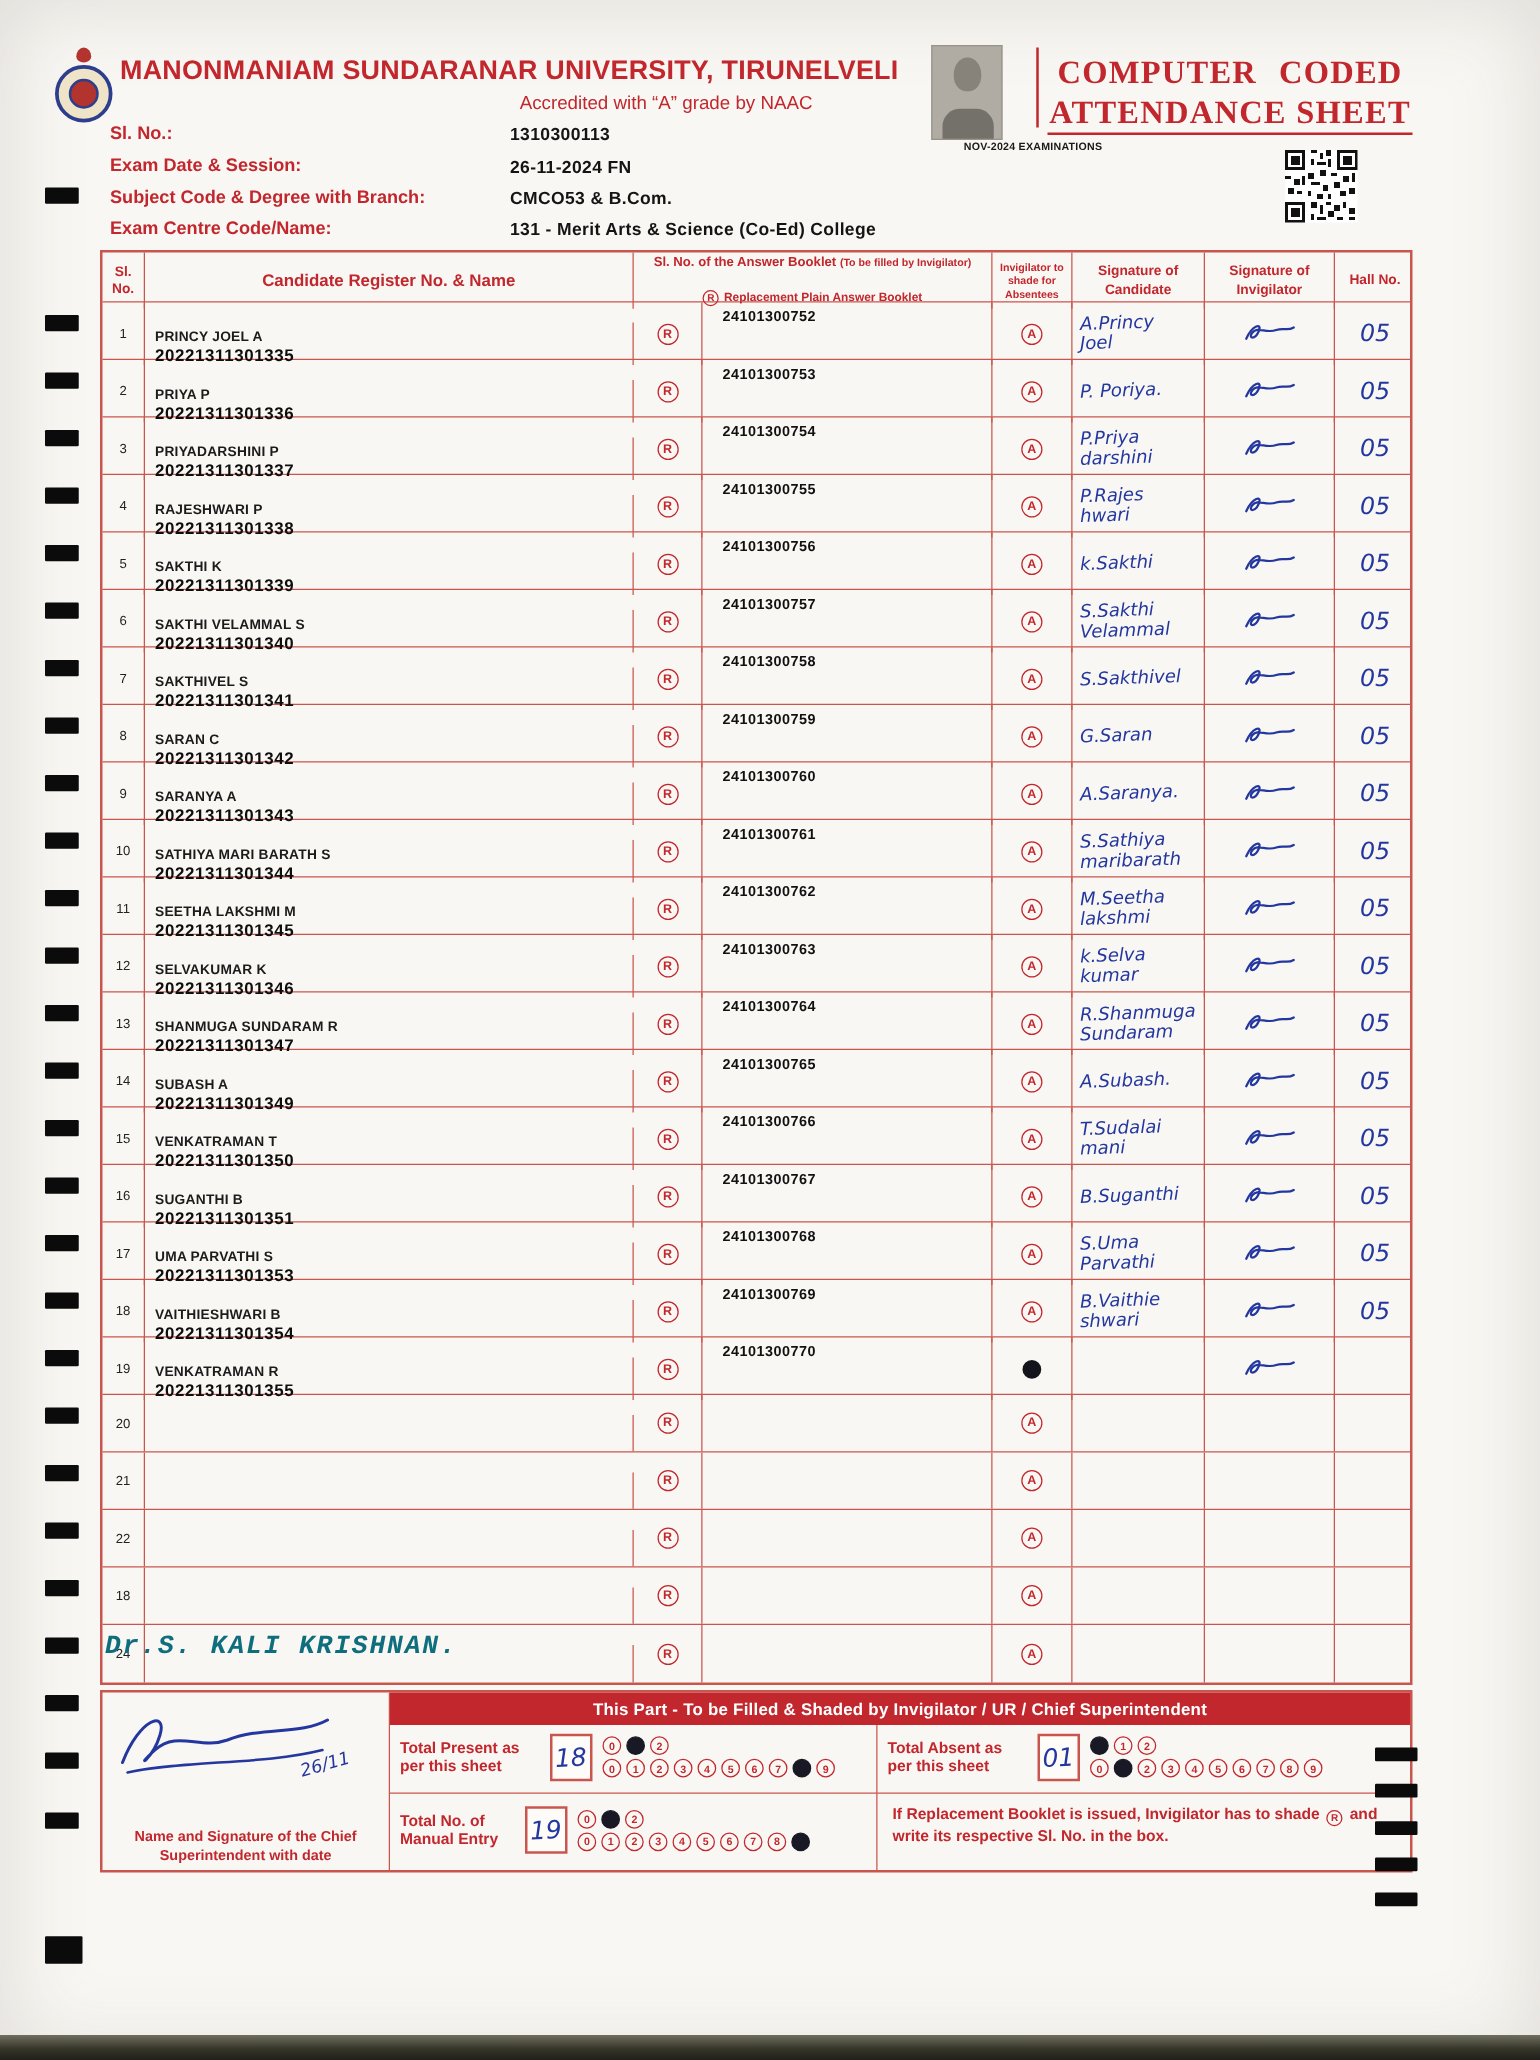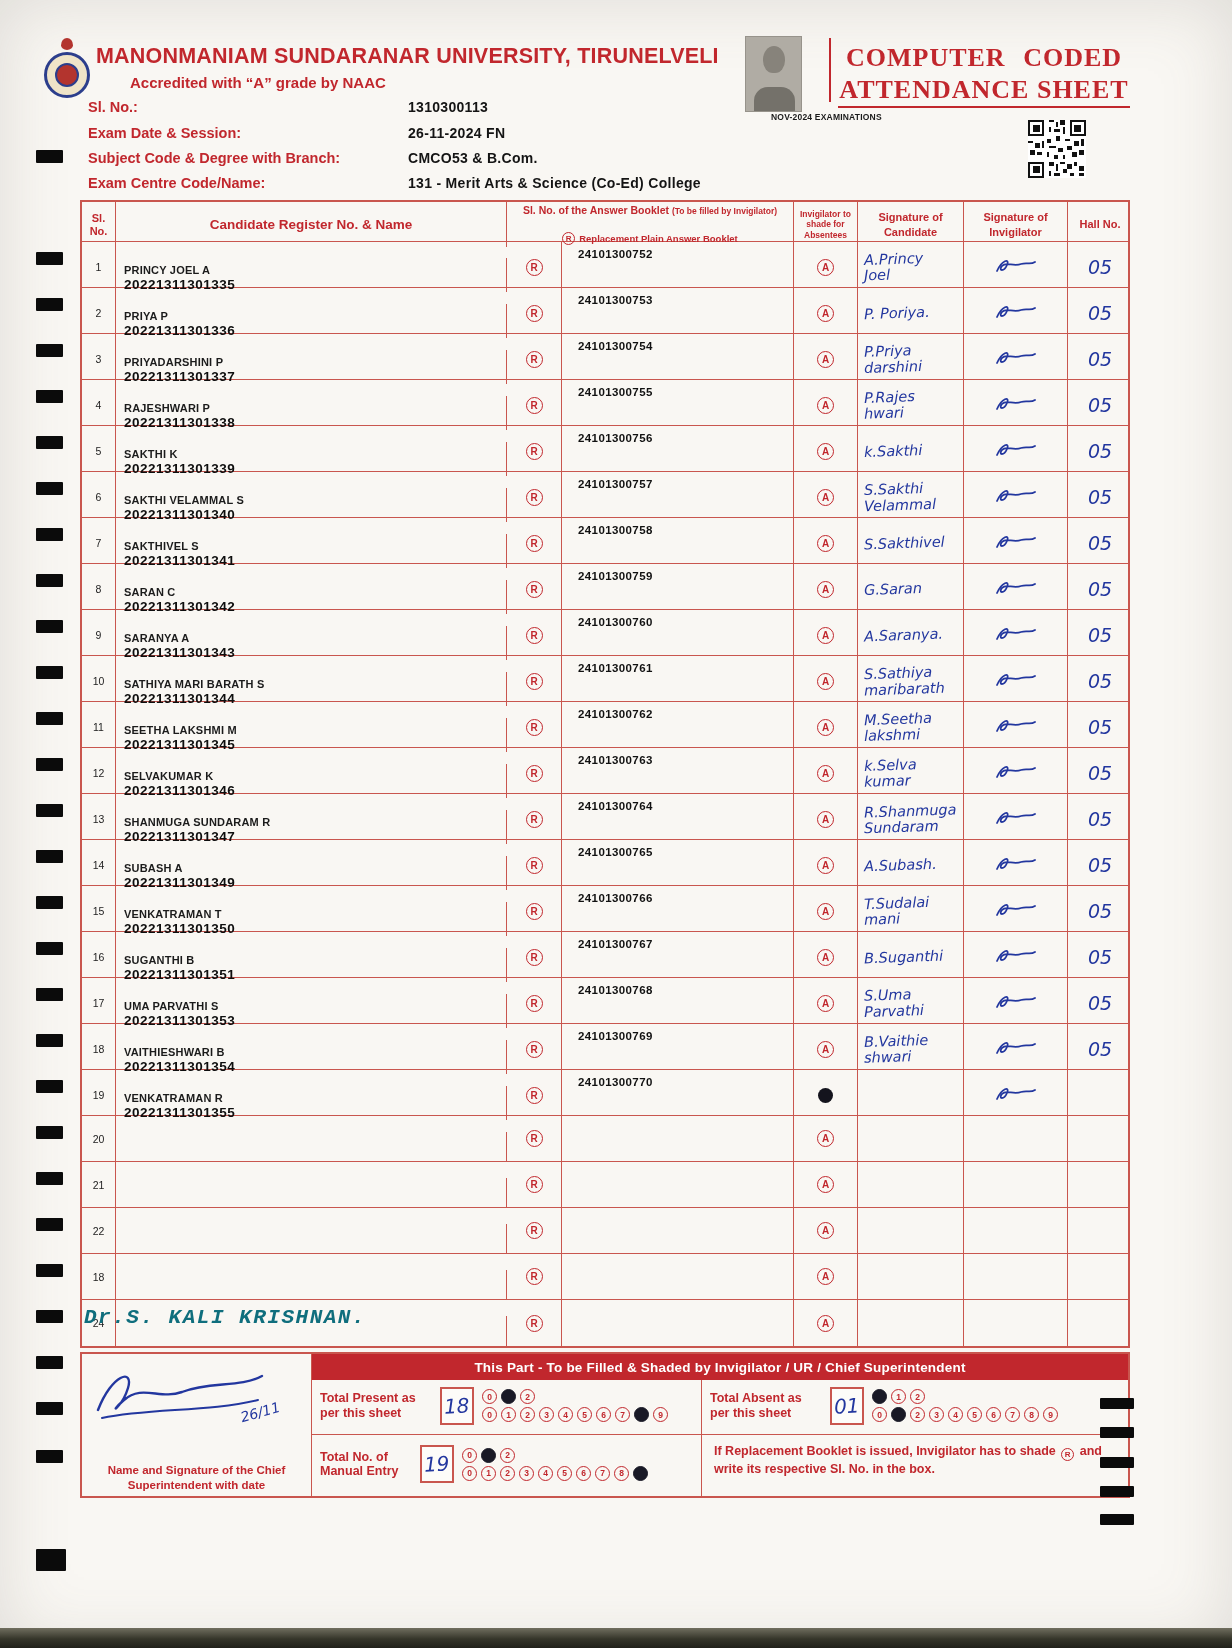--- a/index.html
+++ b/index.html
@@ -9,21 +9,21 @@
   body{background:#b5b3ae;font-family:"Liberation Sans",sans-serif;}
   .page{position:relative;width:1232px;height:1648px;margin:0 auto;background:#f9f7f3;
         overflow:hidden;box-shadow:inset 0 0 70px rgba(100,95,85,.18);}
   
   .logo{position:absolute;left:40px;top:38px;width:54px;height:64px;}
   .logo-top{width:12px;height:12px;background:#b3342e;border-radius:50% 50% 50% 50%/60% 60% 40% 40%;margin:0 auto;}
   .logo-ring{width:46px;height:46px;border:3px solid #2c3e8c;border-radius:50%;background:#efe4c8;margin:2px auto 0;
              display:flex;align-items:center;justify-content:center;}
   .logo-core{width:24px;height:24px;border-radius:50%;background:#b3342e;border:2px solid #2c3e8c;}
   .univ-title{position:absolute;left:96px;top:44px;font-size:21.5px;font-weight:bold;color:var(--red);white-space:nowrap;letter-spacing:.2px;}
-  .accreditation{position:absolute;left:130px;top:74px;width:520px;text-align:left;font-size:15px;font-weight:bold;color:var(--red);}
+  .accreditation{position:absolute;left:130px;top:74px;width:520px;text-align:right;font-size:15px;font-weight:normal;color:var(--red);}
   .photo{position:absolute;left:745px;top:36px;width:57px;height:76px;background:#b0aca4;border:1px solid #97938b;overflow:hidden;}
   .photo .head{position:absolute;left:17px;top:9px;width:22px;height:27px;background:#87837b;border-radius:50% 50% 45% 45%;}
   .photo .torso{position:absolute;left:8px;bottom:-2px;width:41px;height:26px;background:#74716a;border-radius:14px 14px 0 0;}
   .nov{position:absolute;left:771px;top:112px;font-size:8.5px;font-weight:bold;color:#1a1a1a;letter-spacing:.2px;}
   .vdiv{position:absolute;left:829px;top:38px;width:2px;height:64px;background:var(--red);}
   .sheet-title{position:absolute;left:838px;top:42px;width:292px;text-align:center;color:var(--red);
                font-family:"Liberation Serif",serif;font-weight:bold;font-size:26px;line-height:1.22;letter-spacing:1px;}
   .sheet-title .l1{word-spacing:10px;}
   .title-underline{position:absolute;left:838px;top:106px;width:292px;height:2px;background:var(--red);}
   .field-label{position:absolute;left:88px;font-size:14.5px;font-weight:bold;color:var(--red);white-space:nowrap;}

